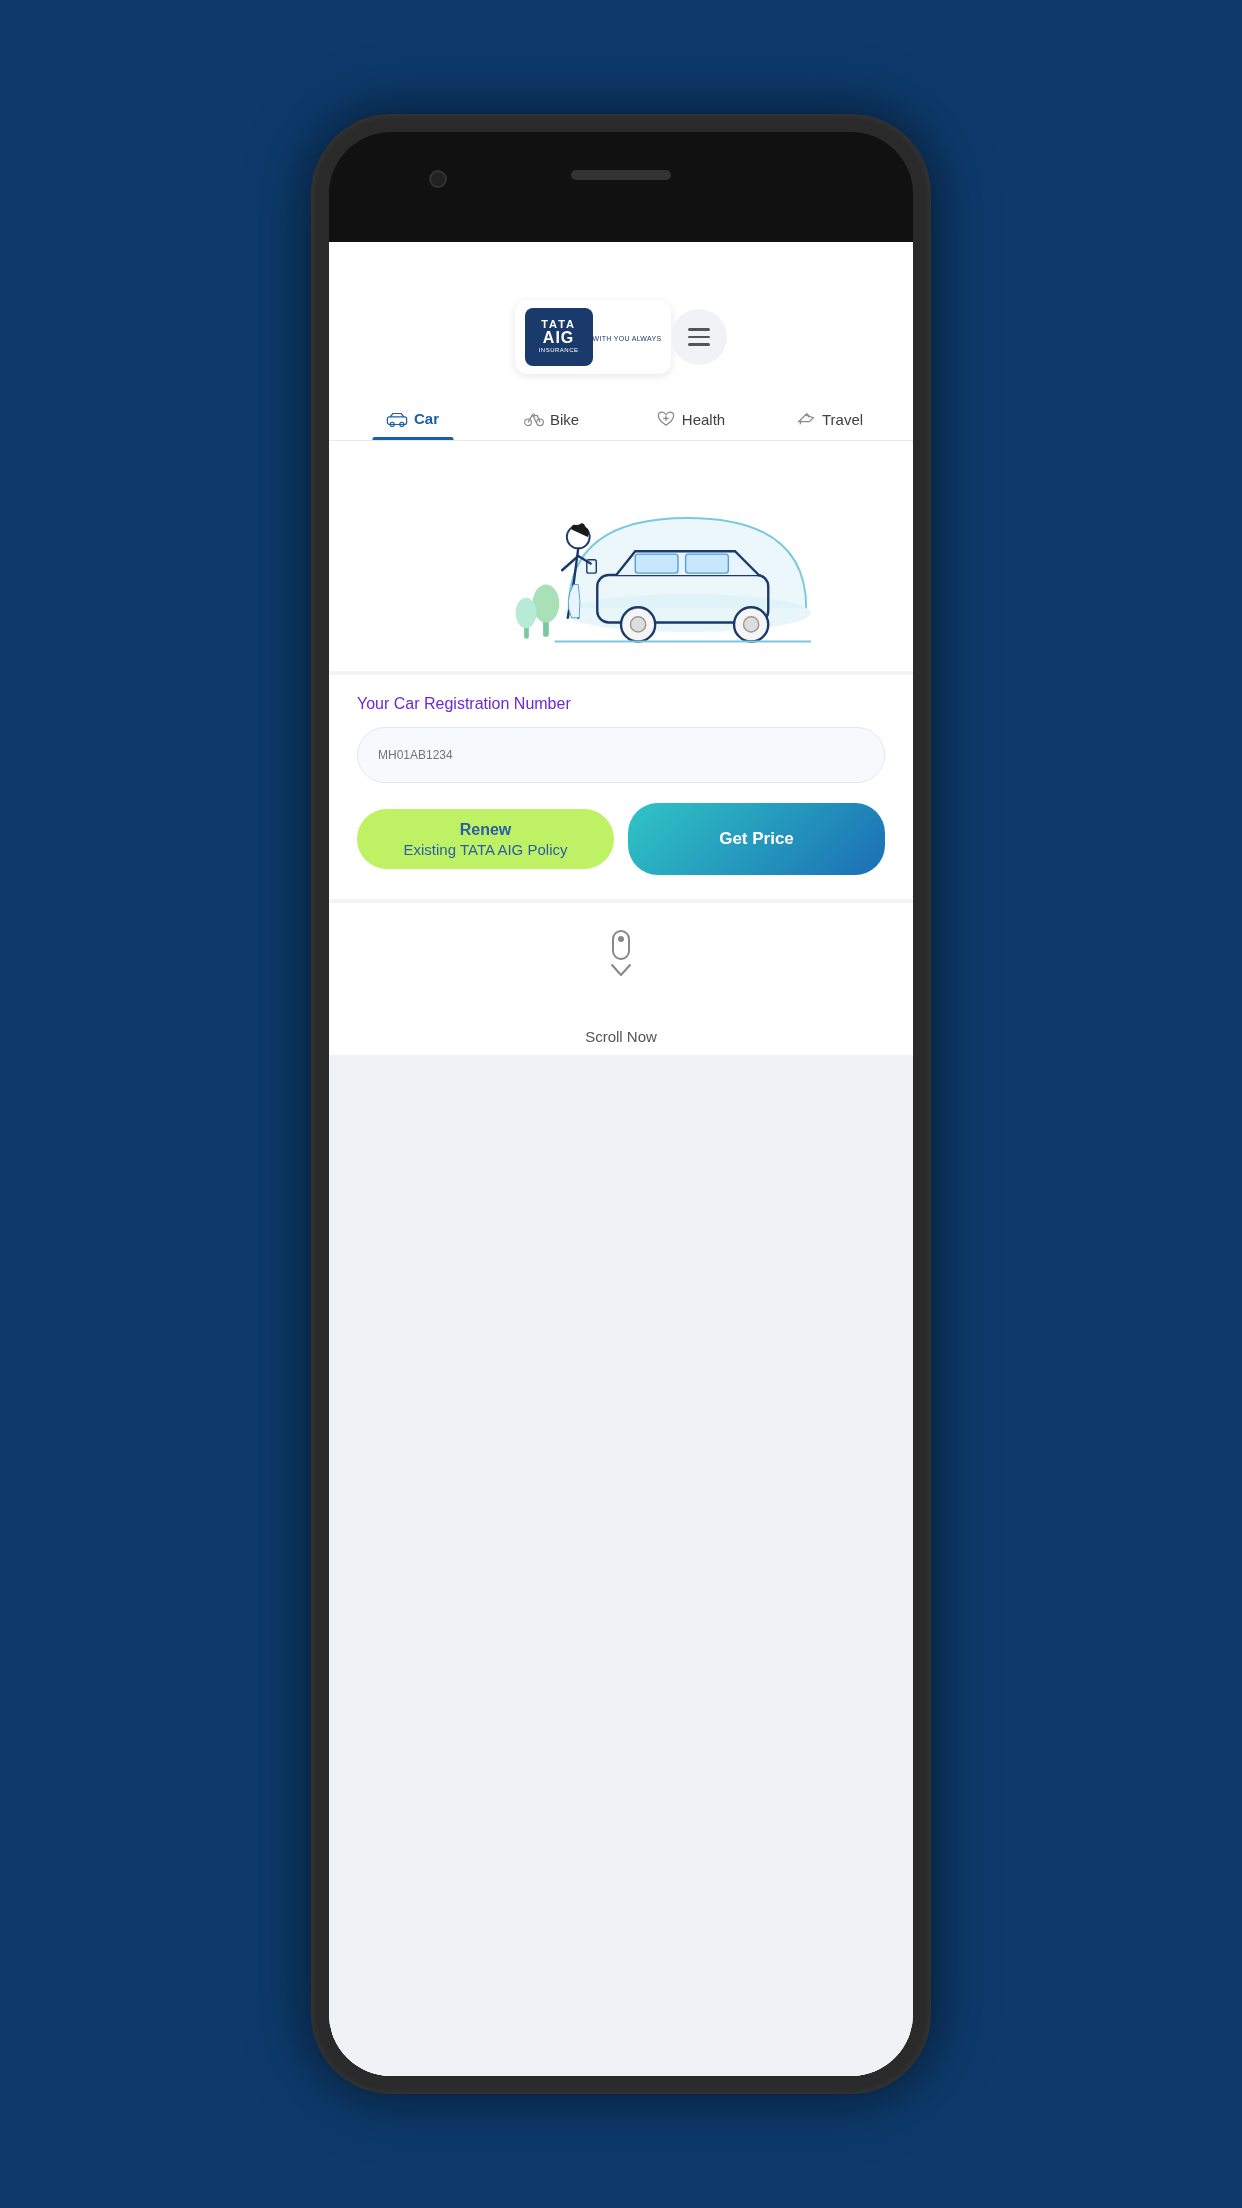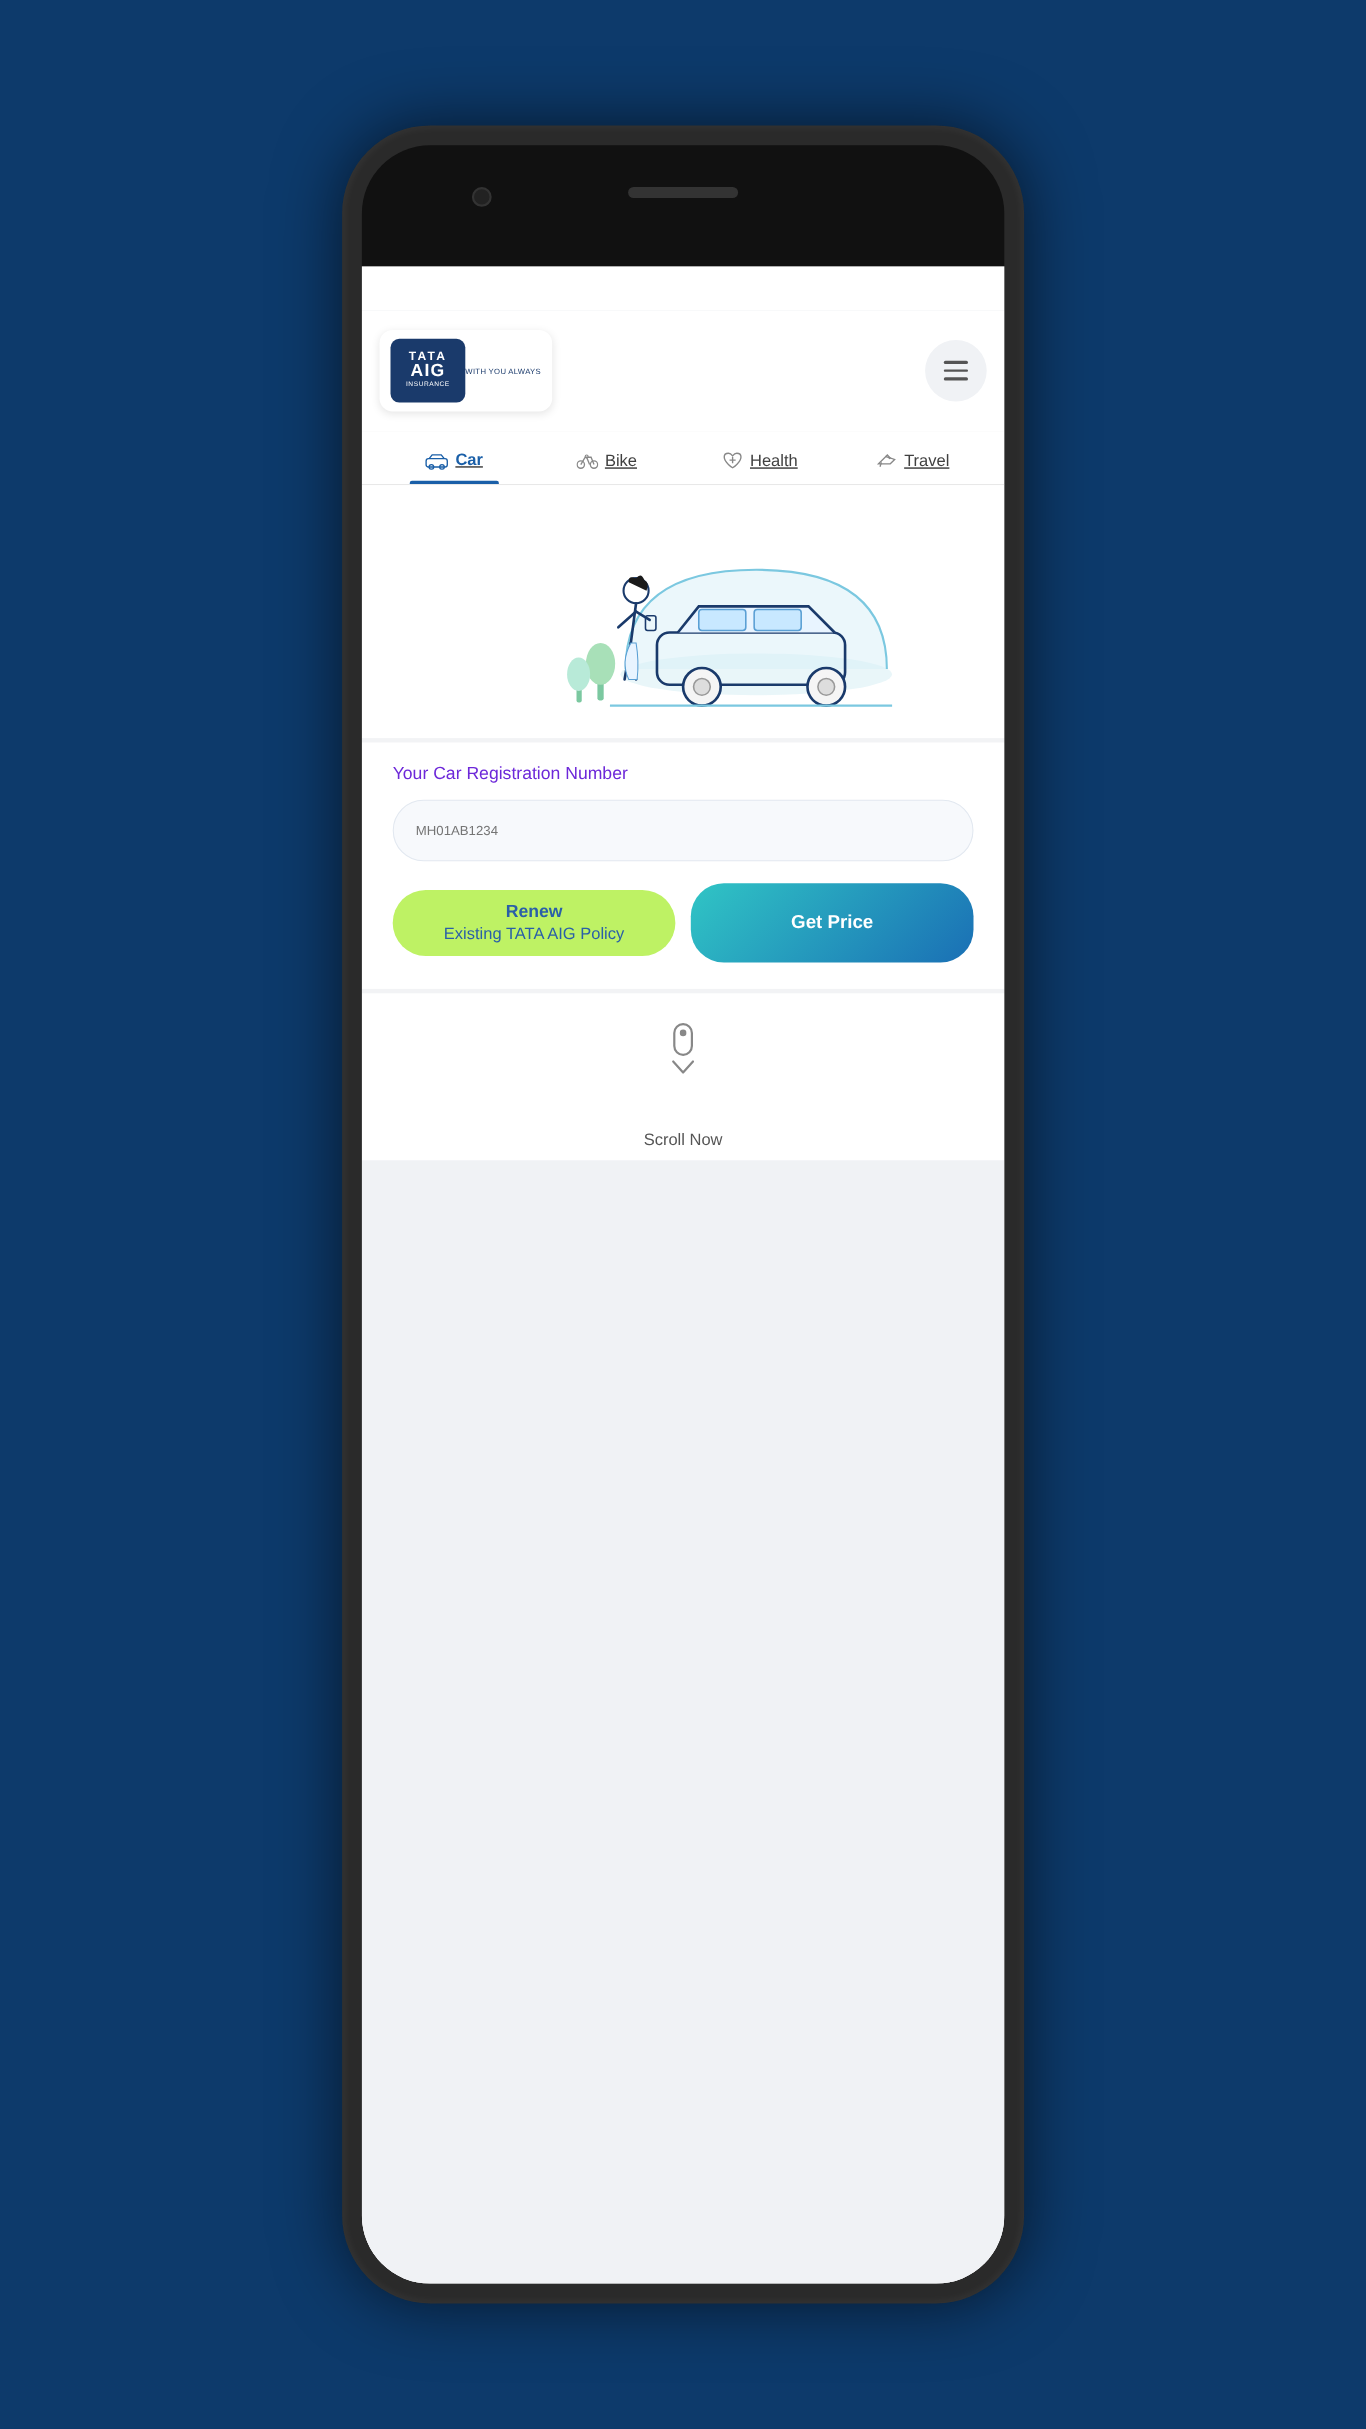--- a/index.html
+++ b/index.html
@@ -83,24 +83,24 @@
       flex: 1;
       background: #f2f3f5;
       overflow: hidden;
       display: flex;
       flex-direction: column;
     }
 
     
     .header {
       background: white;
-      padding: 18px 16px;
-      display: flex;
-      align-items: center;
-      justify-content: space-between;
+      padding: 18px 40px;
+      display: flex;
+      align-items: center;
+      justify-content: center;
       box-shadow: 0 1px 4px rgba(0,0,0,0.06);
     }
 
     .logo-container {
       background: white;
       border-radius: 12px;
       padding: 8px 10px;
       box-shadow: 0 2px 8px rgba(0,0,0,0.1);
       display: flex;
       align-items: center;
@@ -171,21 +171,20 @@
       border-radius: 2px;
     }
 
     
     .tabs-container {
       background: white;
       padding: 0 16px;
       display: flex;
       gap: 4px;
       border-bottom: 1px solid #e8e8e8;
-      text-decoration: underline;
     }
 
     .tab-item {
       flex: 1;
       display: flex;
       flex-direction: column;
       align-items: center;
       padding: 18px 8px 12px;
       cursor: pointer;
       position: relative;

